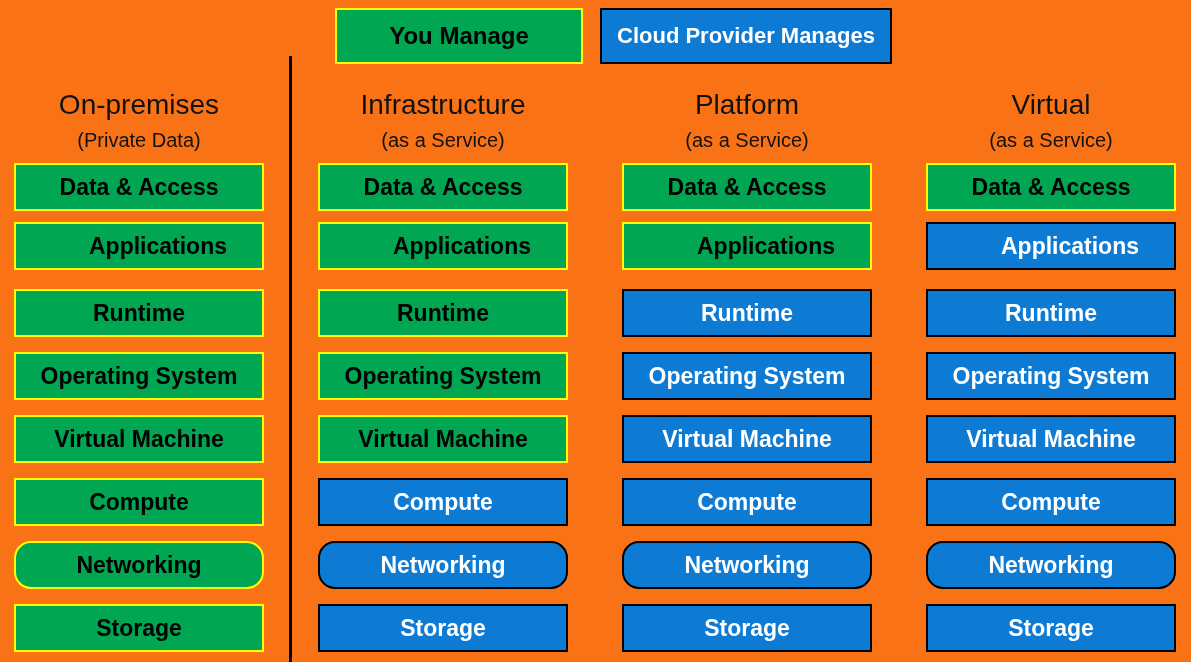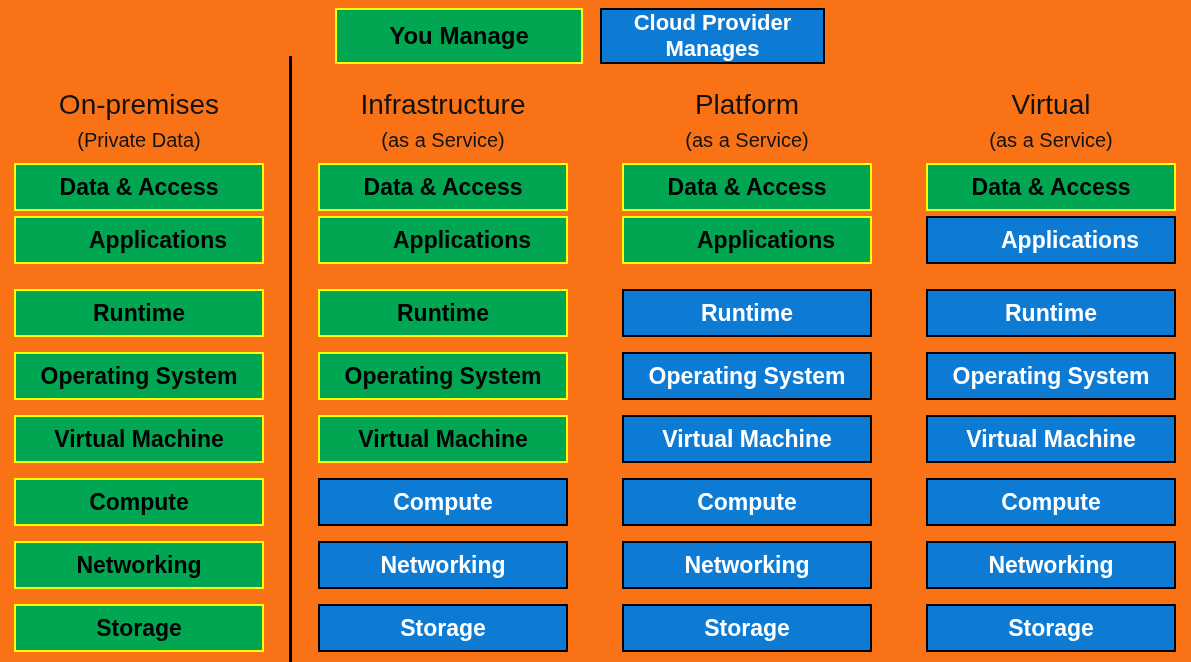--- a/index.html
+++ b/index.html
@@ -31,21 +31,21 @@
   .legend-green {
     left: 335px;
     width: 248px;
     background: var(--green);
     border: 2px solid var(--yellow);
     color: #000000;
     font-size: 24px;
   }
   .legend-blue {
     left: 600px;
-    width: 225px;
+    width: 292px;
     background: var(--blue);
     border: 2px solid var(--ink);
     color: #ffffff;
     font-size: 22px;
     line-height: 1.18;
     padding: 3px 14px;
   }
   .divider {
     position: absolute;
     left: 289px;
@@ -88,26 +88,26 @@
     width: 250px;
     height: 48px;
     display: flex;
     align-items: center;
     justify-content: center;
     font-weight: bold;
     font-size: 23px;
     white-space: nowrap;
   }
   .row-0 { top: 163px; }
-  .row-1 { top: 216px; padding-left: 38px; }
+  .row-1 { top: 222px; padding-left: 38px; }
   .row-2 { top: 289px; }
   .row-3 { top: 352px; }
   .row-4 { top: 415px; }
   .row-5 { top: 478px; }
-  .row-6 { top: 541px; }
+  .row-6 { top: 541px; border-radius: 17px; }
   .row-7 { top: 604px; }
   .layer-box.green {
     background: var(--green);
     border: 2px solid var(--yellow);
     color: #000000;
   }
   .layer-box.blue {
     background: var(--blue);
     border: 2px solid var(--ink);
     color: #ffffff;

